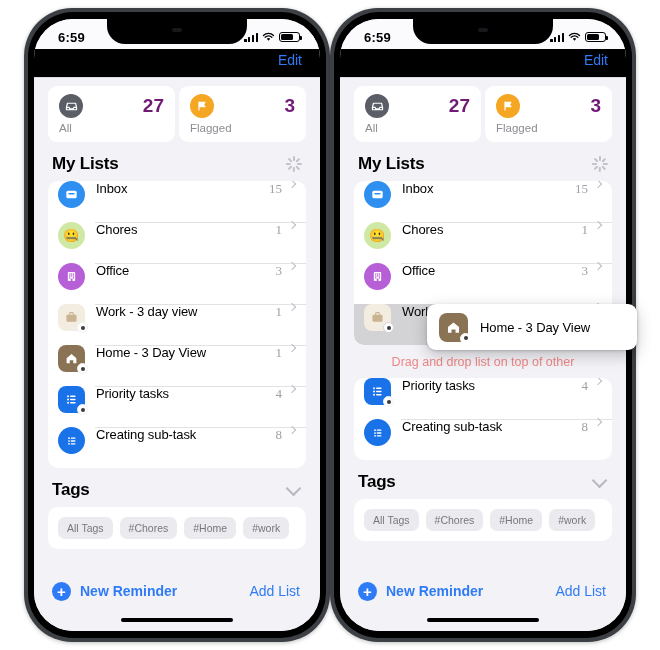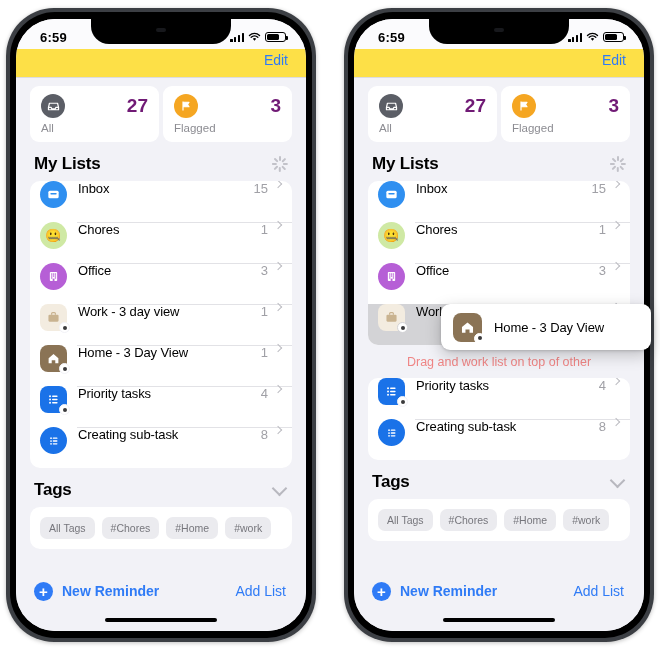--- a/index.html
+++ b/index.html
@@ -7,21 +7,21 @@
     width: 660px; height: 650px;
     background: #ffffff;
     font-family: "Liberation Sans", sans-serif;
     overflow: hidden;
   }
   .stage {
     position: relative;
     width: 660px; height: 501px;
     display: flex;
     justify-content: space-between;
-    padding: 8px 6px;
+    padding: 8px 24px;
   }
 
   
   .phone {
     position: relative;
     width: 310px; height: 634px;
     border-radius: 48px;
     background: #3c3f44;
     padding: 4px;
     box-shadow: 0 1px 4px rgba(0,0,0,.25);
@@ -92,21 +92,21 @@
     position: relative; display: flex; align-items: center;
   }
   .batt::after{
     content:""; position:absolute; right:-3px; top:3px;
     width:1.6px;height:4px;background:#000;border-radius:0 1px 1px 0;
   }
   .batt b { display:block; height:6.5px; background:#000; border-radius:1.5px; margin-left:1.4px; width:12px; }
 
   
   .navbar {
-    background: #fde047;
+    background: #000000;
     padding: 3px 18px 9px;
     display: flex; justify-content: flex-end;
     flex: 0 0 auto;
     border-bottom: .5px solid #dcdce0;
     position: relative; z-index: 20;
   }
   .edit { font-size: 14px; color: #2f7bf6; cursor: pointer; }
 
   
   .body {
@@ -166,21 +166,21 @@
     position: relative;
   }
   .list-row + .list-row::before {
     content: ""; position: absolute; left: 47px; right: 0; top: 0;
     height: .5px; background: #e2e2e6;
   }
   .list-row.drop-target { background: #d3d3d6; }
   .list-row.drop-target::before { background: transparent; }
   .row-icon { width: 27px; height: 27px; flex: 0 0 27px; position: relative; }
   .row-name { flex: 1; font-size: 13px; color: #000; margin-left: 11px; letter-spacing: -.1px; }
-  .row-count { font-size: 13px; color: #a0a0a6; margin-right: 7px; }
+  .row-count { font-size: 13px; color: #a0a0a6; margin-right: 7px; font-family: Liberation Serif, serif; }
   .chev-right {
     width: 6px; height: 6px;
     border-right: 1.6px solid #bcbcc2;
     border-top: 1.6px solid #bcbcc2;
     transform: rotate(45deg);
   }
 
   
   .ic-circle { width:100%;height:100%;border-radius:50%;display:flex;align-items:center;justify-content:center; }
   .ic-sq { width:100%;height:100%;border-radius:8px;display:flex;align-items:center;justify-content:center; }
@@ -597,21 +597,21 @@
                 <span class="ic-badge" style="border-color:#d3d3d6">
                     <b></b>
                   </span>
               </span>
               <span class="row-name">Work - 3 day view</span>
               <span class="row-count">1</span>
               <span class="chev-right"></span>
             </div>
           </div>
 
-          <div class="drag-hint">Drag and work list on top of other</div>
+          <div class="drag-hint">Drag and drop list on top of other</div>
 
           <div class="card">
             <div class="list-row">
               <span class="row-icon">
                 <span class="ic-sq" style="background:#1a72e8">
                   <svg width="15" height="15" viewBox="0 0 16 16">
                       <g fill="#fff">
                         <circle cx="4.3" cy="4.6" r="1.05"></circle>
                         <circle cx="4.3" cy="8" r="1.05"></circle>
                         <circle cx="4.3" cy="11.4" r="1.05"></circle>

